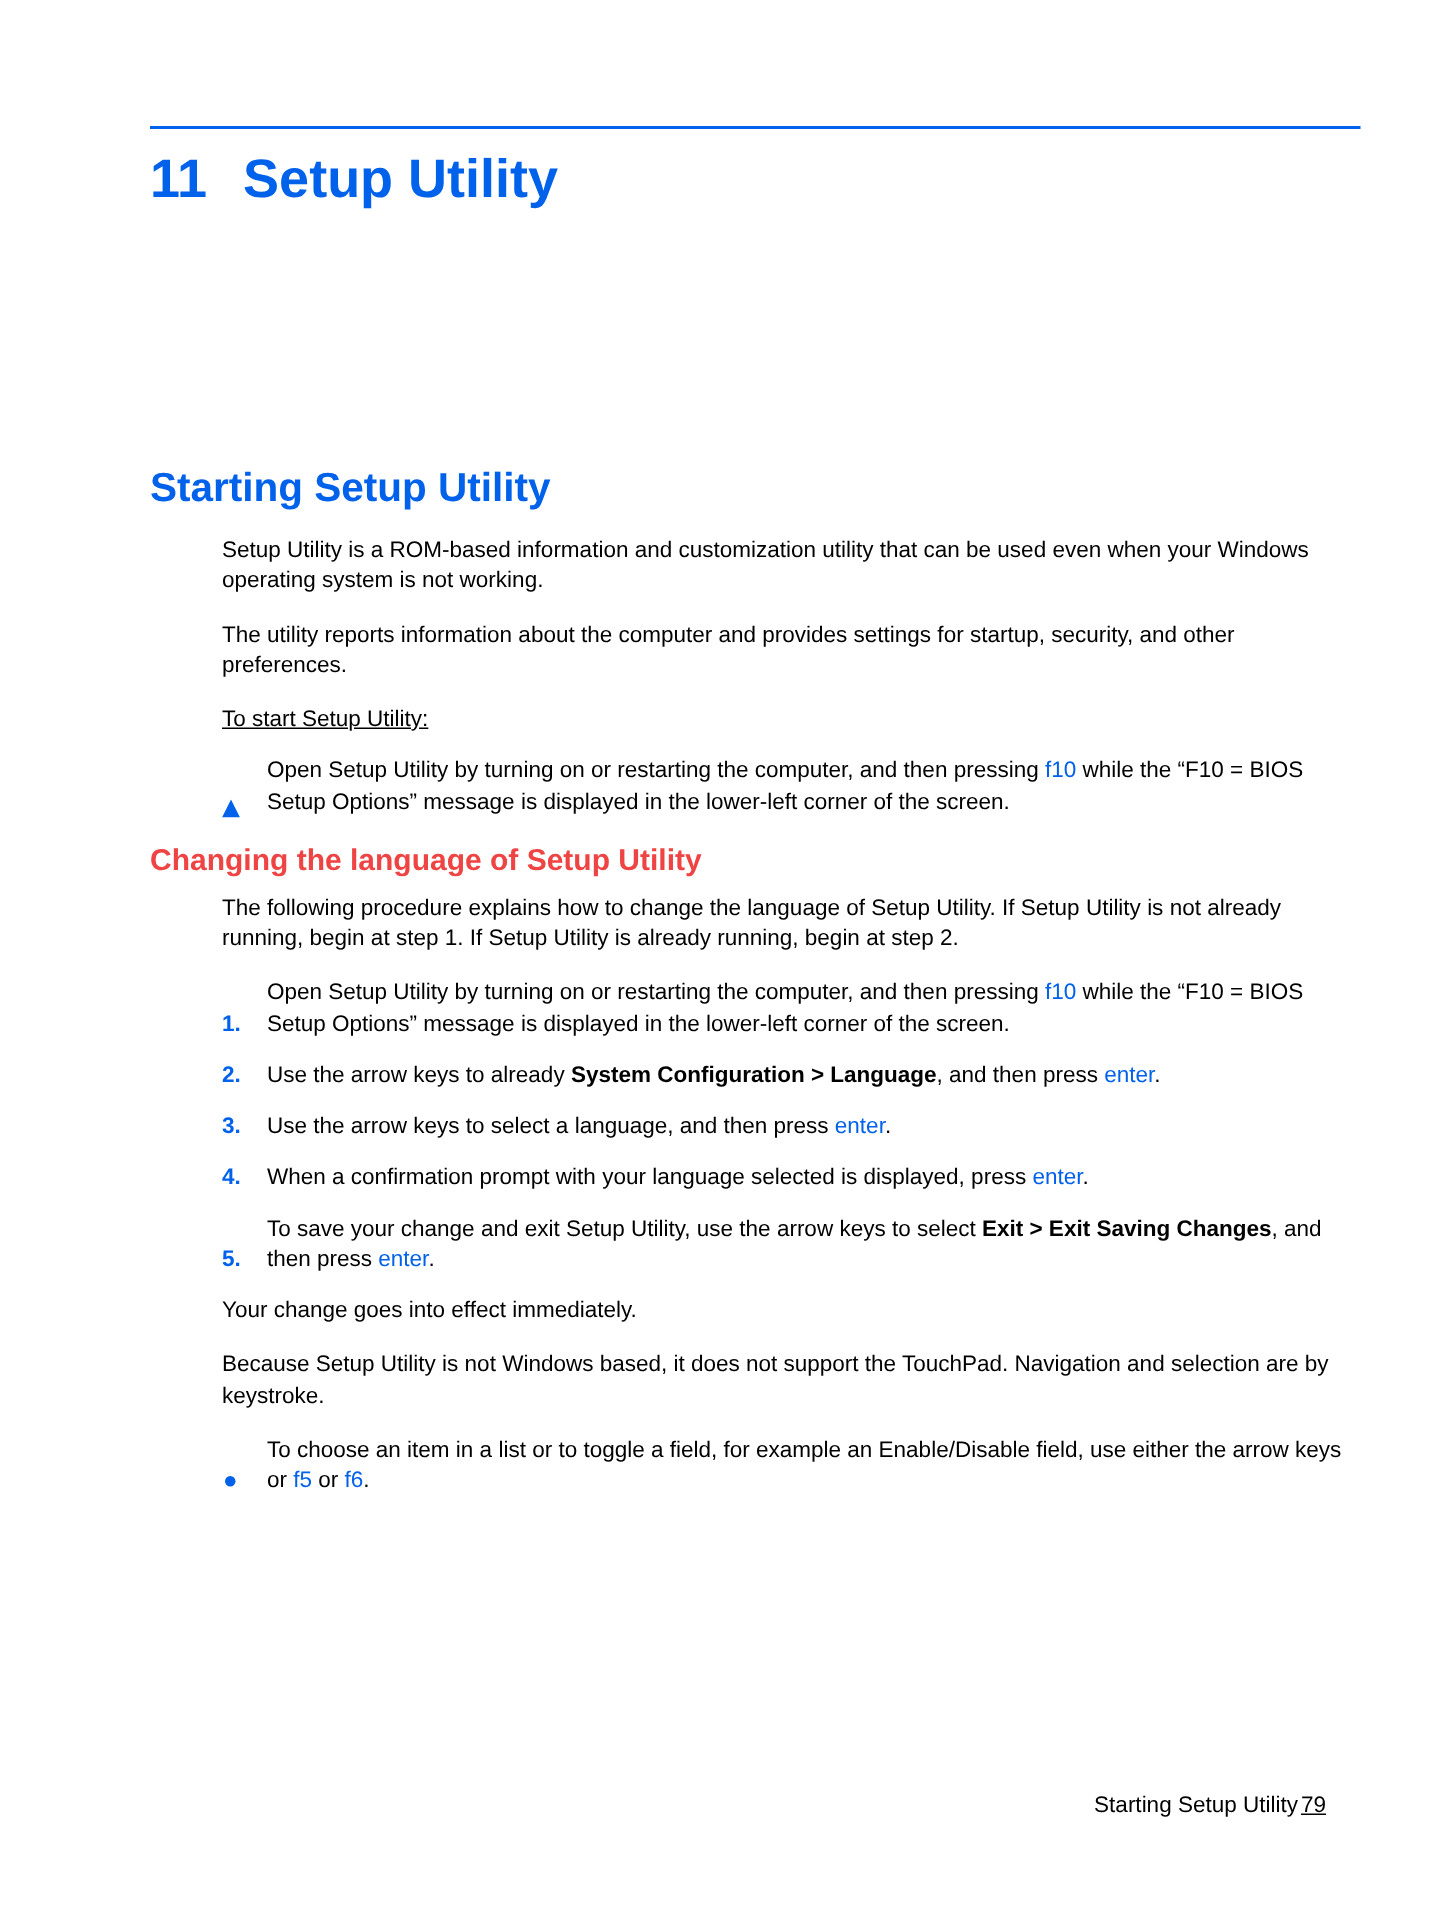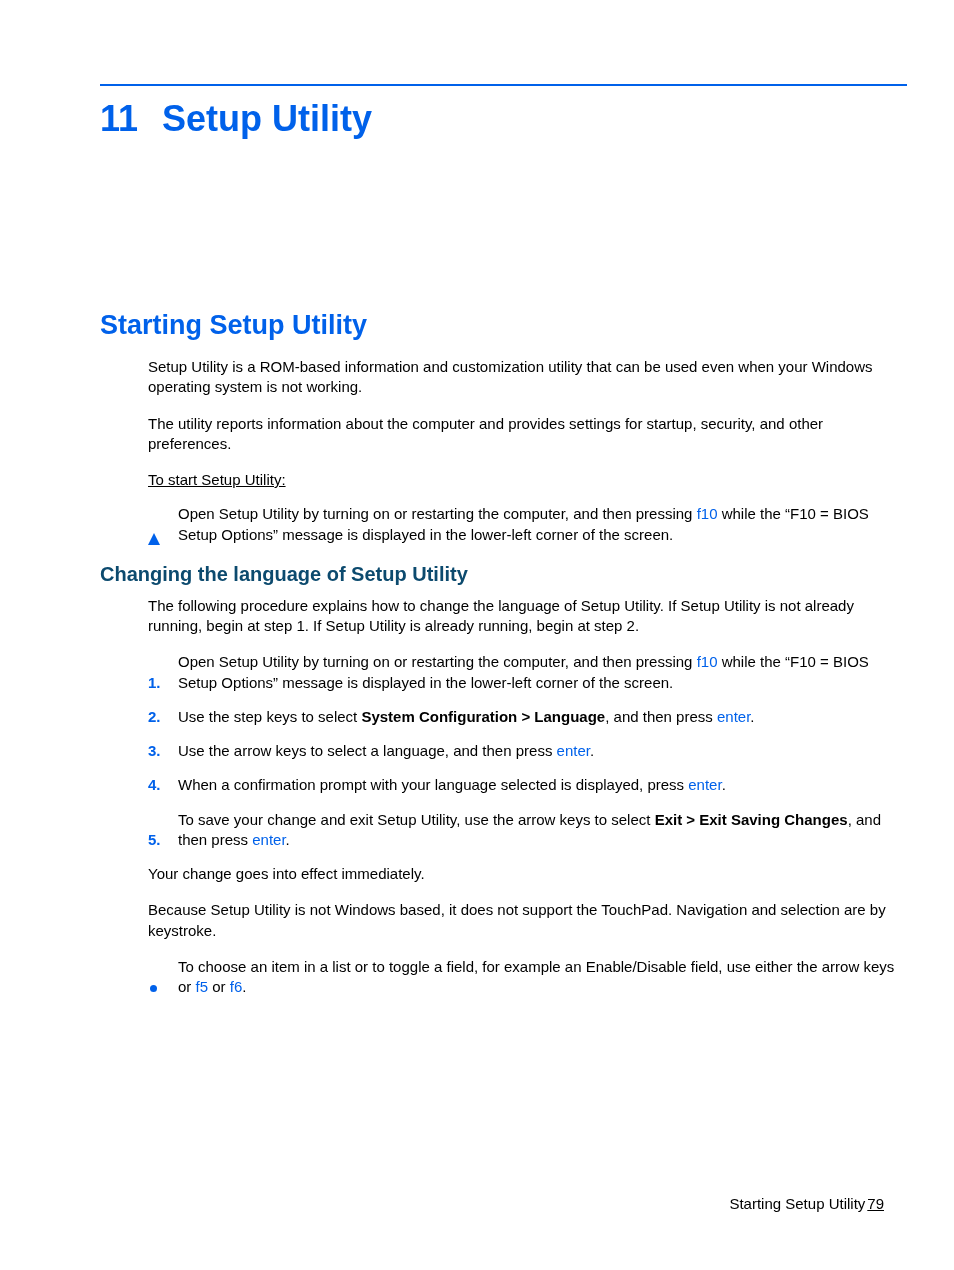--- a/index.html
+++ b/index.html
@@ -28,21 +28,21 @@
     letter-spacing: 0;
     margin-right: 24px;
   }
   h2.section {
     color: #0061ea;
     font-size: 27px;
     font-weight: bold;
     margin: 0 0 16px 0;
   }
   h3.subsection {
-    color: #0c4a6e;
+    color: #ef4444;
     font-size: 20px;
     font-weight: bold;
     margin: 18px 0 10px 0;
   }
   .body-indent {
     margin-left: 48px;
   }
   p {
     font-size: 15px;
     line-height: 1.35;
@@ -132,21 +132,21 @@
     <div class="step-list">
       <div class="step-row">
         <span class="step-marker">1.</span>
         <span class="step-text">
           <span>Open Setup Utility by turning on or restarting the computer, and then pressing </span><span class="inline-key">f10</span><span> while the “F10 = BIOS Setup Options” message is displayed in the lower-left corner of the screen.</span>
         </span>
       </div>
       <div class="step-row">
         <span class="step-marker">2.</span>
         <span class="step-text">
-          <span>Use the step keys to select </span><b>System Configuration &gt; Language</b><span>, and then press </span><span class="inline-key">enter</span><span>.</span>
+          <span>Use the arrow keys to already </span><b>System Configuration &gt; Language</b><span>, and then press </span><span class="inline-key">enter</span><span>.</span>
         </span>
       </div>
       <div class="step-row">
         <span class="step-marker">3.</span>
         <span class="step-text">
           <span>Use the arrow keys to select a language, and then press </span><span class="inline-key">enter</span><span>.</span>
         </span>
       </div>
       <div class="step-row">
         <span class="step-marker">4.</span>

